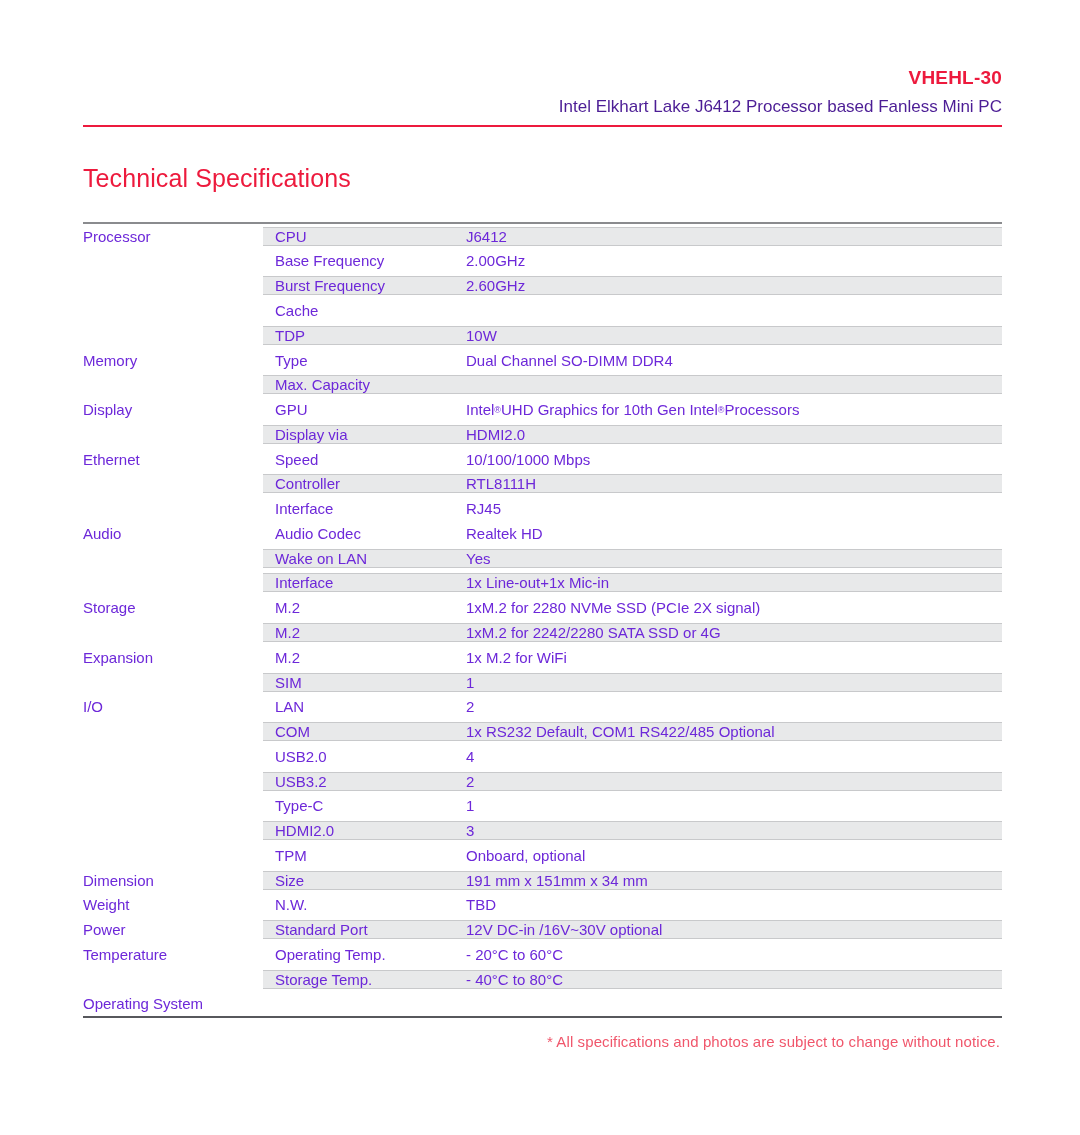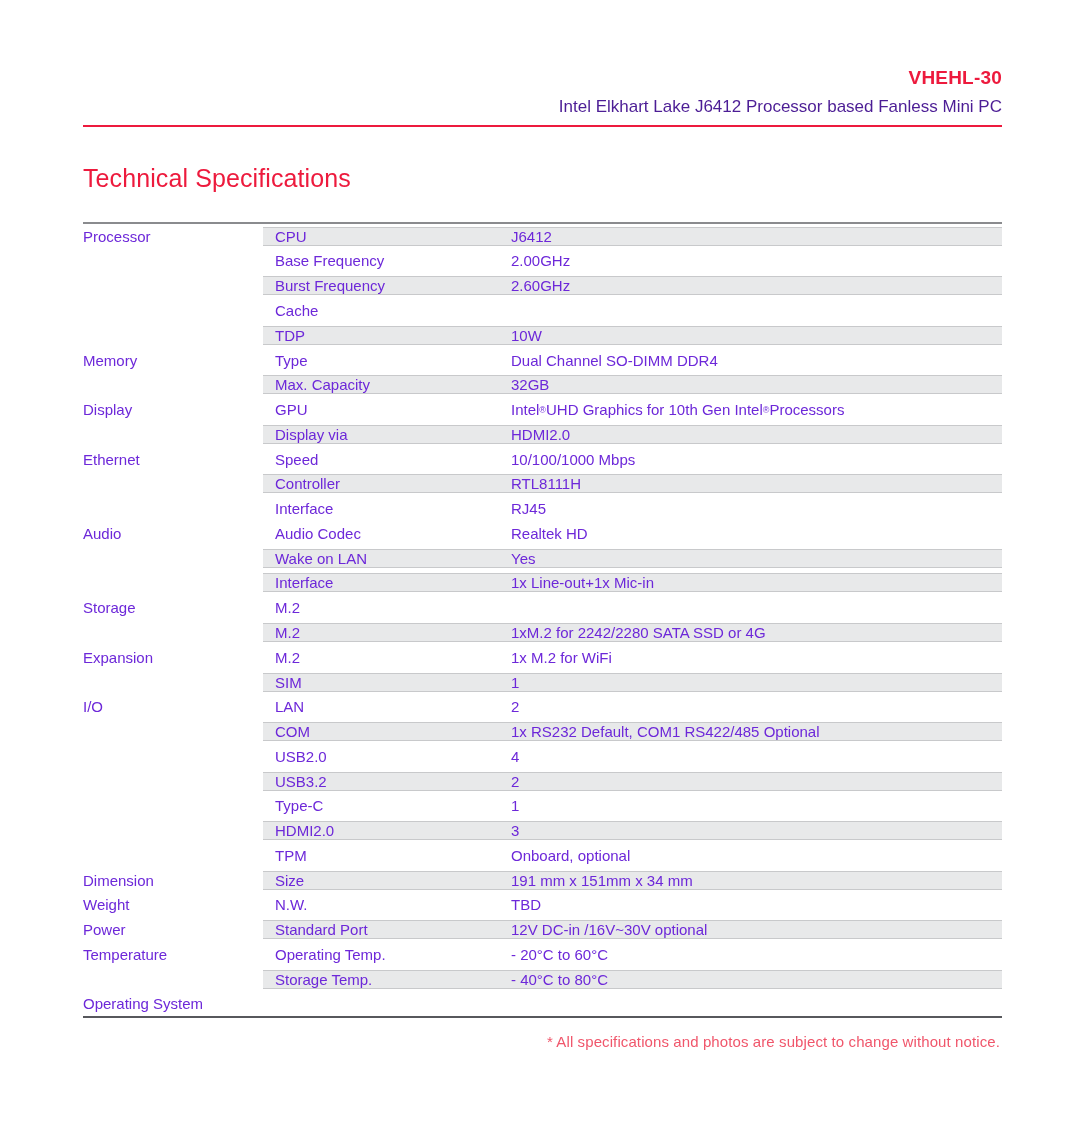--- a/index.html
+++ b/index.html
@@ -59,21 +59,20 @@
   }
   .cell { display:flex; align-items:center; white-space:nowrap; overflow:hidden; }
   .cat  { width:180px; }
   .pair {
     flex:1;
     display:flex;
     align-items:stretch;
     border-top:1px solid transparent;
     border-bottom:1px solid transparent;
     background:transparent;
-    gap:45px;
   }
   .row.shaded .pair {
     background:var(--row-shade,#e8e9ea);
     border-top-color:var(--row-border,#c8c9cb);
     border-bottom-color:var(--row-border,#c8c9cb);
   }
   .item  { width:191px; padding-left:12px; }
   .value { flex:1; padding-left:12px; }
   .value sup, .item sup { font-size:9px; line-height:0; vertical-align:super; }
   .footnote {
@@ -136,21 +135,20 @@
         <div class="cell cat">Memory</div>
         <div class="pair">
           <div class="cell item">Type</div>
           <div class="cell value">Dual Channel SO-DIMM DDR4</div>
         </div>
       </div>
       <div class="row shaded">
         <div class="cell cat"></div>
         <div class="pair">
           <div class="cell item">Max. Capacity</div>
-          <div class="cell value">32GB</div>
         </div>
       </div>
       <div class="row">
         <div class="cell cat">Display</div>
         <div class="pair">
           <div class="cell item">GPU</div>
           <div class="cell value">Intel<sup>®</sup> UHD Graphics for 10th Gen Intel<sup>®</sup> Processors</div>
         </div>
       </div>
       <div class="row shaded">
@@ -199,20 +197,21 @@
         <div class="cell cat"></div>
         <div class="pair">
           <div class="cell item">Interface</div>
           <div class="cell value">1x Line-out+1x Mic-in</div>
         </div>
       </div>
       <div class="row">
         <div class="cell cat">Storage</div>
         <div class="pair">
           <div class="cell item">M.2</div>
+          <div class="cell value">1xM.2 for 2280 NVMe SSD (PCIe 2X signal)</div>
         </div>
       </div>
       <div class="row shaded">
         <div class="cell cat"></div>
         <div class="pair">
           <div class="cell item">M.2</div>
           <div class="cell value">1xM.2 for 2242/2280 SATA SSD or 4G</div>
         </div>
       </div>
       <div class="row">

